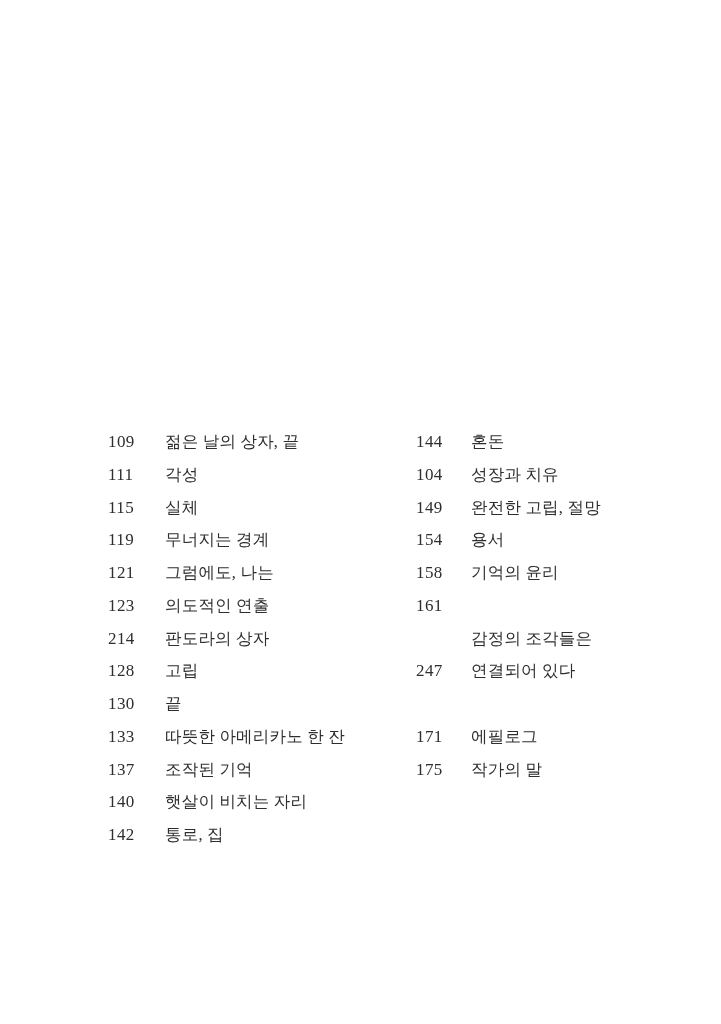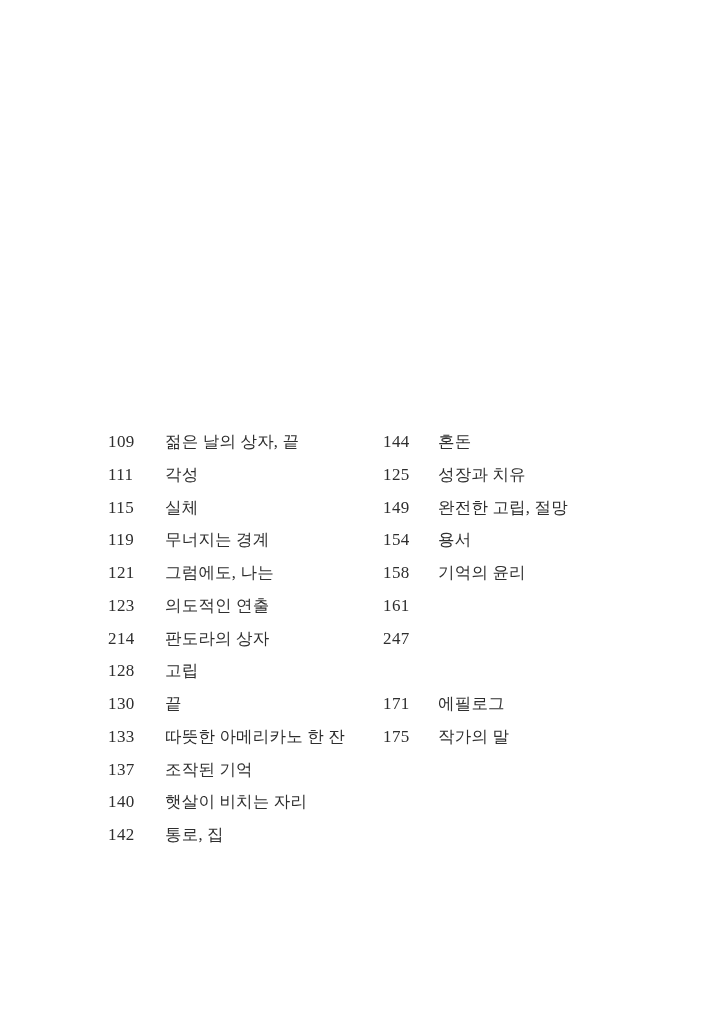--- a/index.html
+++ b/index.html
@@ -38,21 +38,21 @@
     font-size: 16.5px;
     white-space: nowrap;
   }
   .row.spacer { height: 32.75px; }
   .num {
     flex: none;
     width: 57px;
     font-size: 17px;
     letter-spacing: 0.4px;
   }
-  .col-right .num { width: 55px; }
+  .col-right .num { width: 55px; margin-left: 33px; }
   .title {
     flex: none;
     letter-spacing: 0.2px;
   }
 </style>
 </head>
 <body style="background: rgb(255, 255, 255); color: rgb(46, 46, 46);">
 
 <div class="page">
   <div class="toc">
@@ -109,40 +109,41 @@
     <span class="num">142</span>
     <span class="title">통로, 집</span>
   </div>
       </div>
     <div class="col col-right">
         <div class="row">
     <span class="num">144</span>
     <span class="title">혼돈</span>
   </div>
         <div class="row">
-    <span class="num">125</span>
+    <span class="num">104</span>
     <span class="title">성장과 치유</span>
   </div>
         <div class="row">
     <span class="num">149</span>
     <span class="title">완전한 고립, 절망</span>
   </div>
         <div class="row">
     <span class="num">154</span>
     <span class="title">용서</span>
   </div>
         <div class="row">
     <span class="num">158</span>
     <span class="title">기억의 윤리</span>
   </div>
         <div class="row">
     <span class="num">161</span>
   </div>
         <div class="row">
     <span class="num">247</span>
+    <span class="title">감정의 조각들은<br>연결되어 있다</span>
   </div>
         <div class="row spacer">
     <span class="num"></span>
     <span class="title"></span>
   </div>
         <div class="row">
     <span class="num">171</span>
     <span class="title">에필로그</span>
   </div>
         <div class="row">

